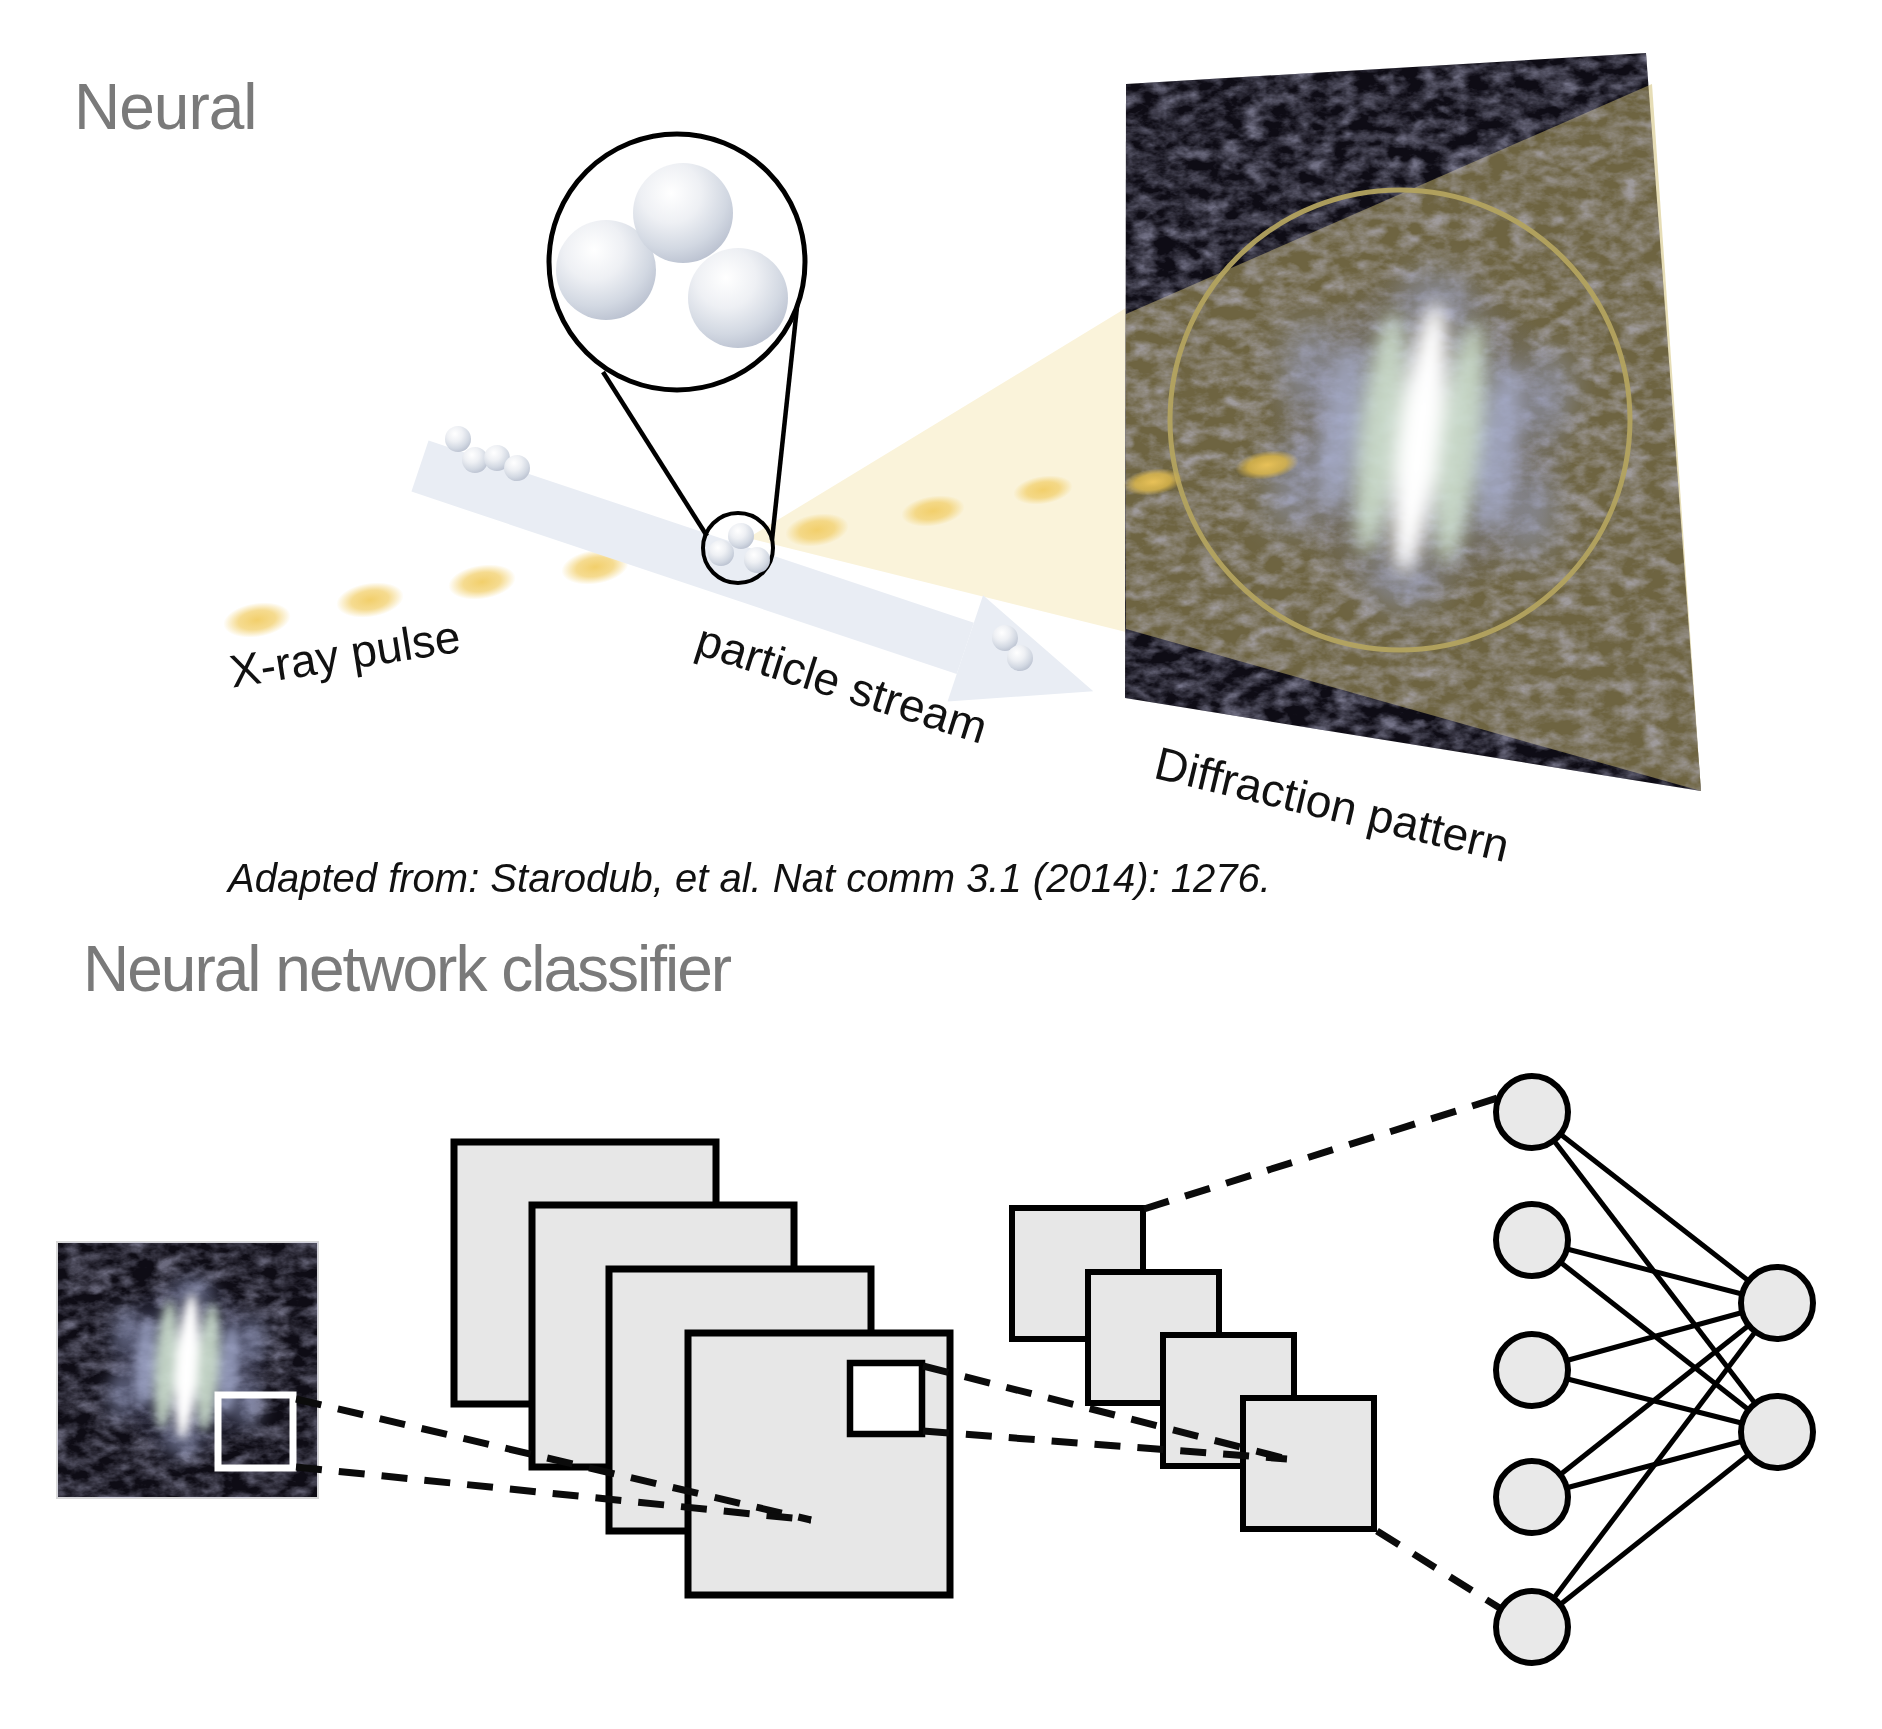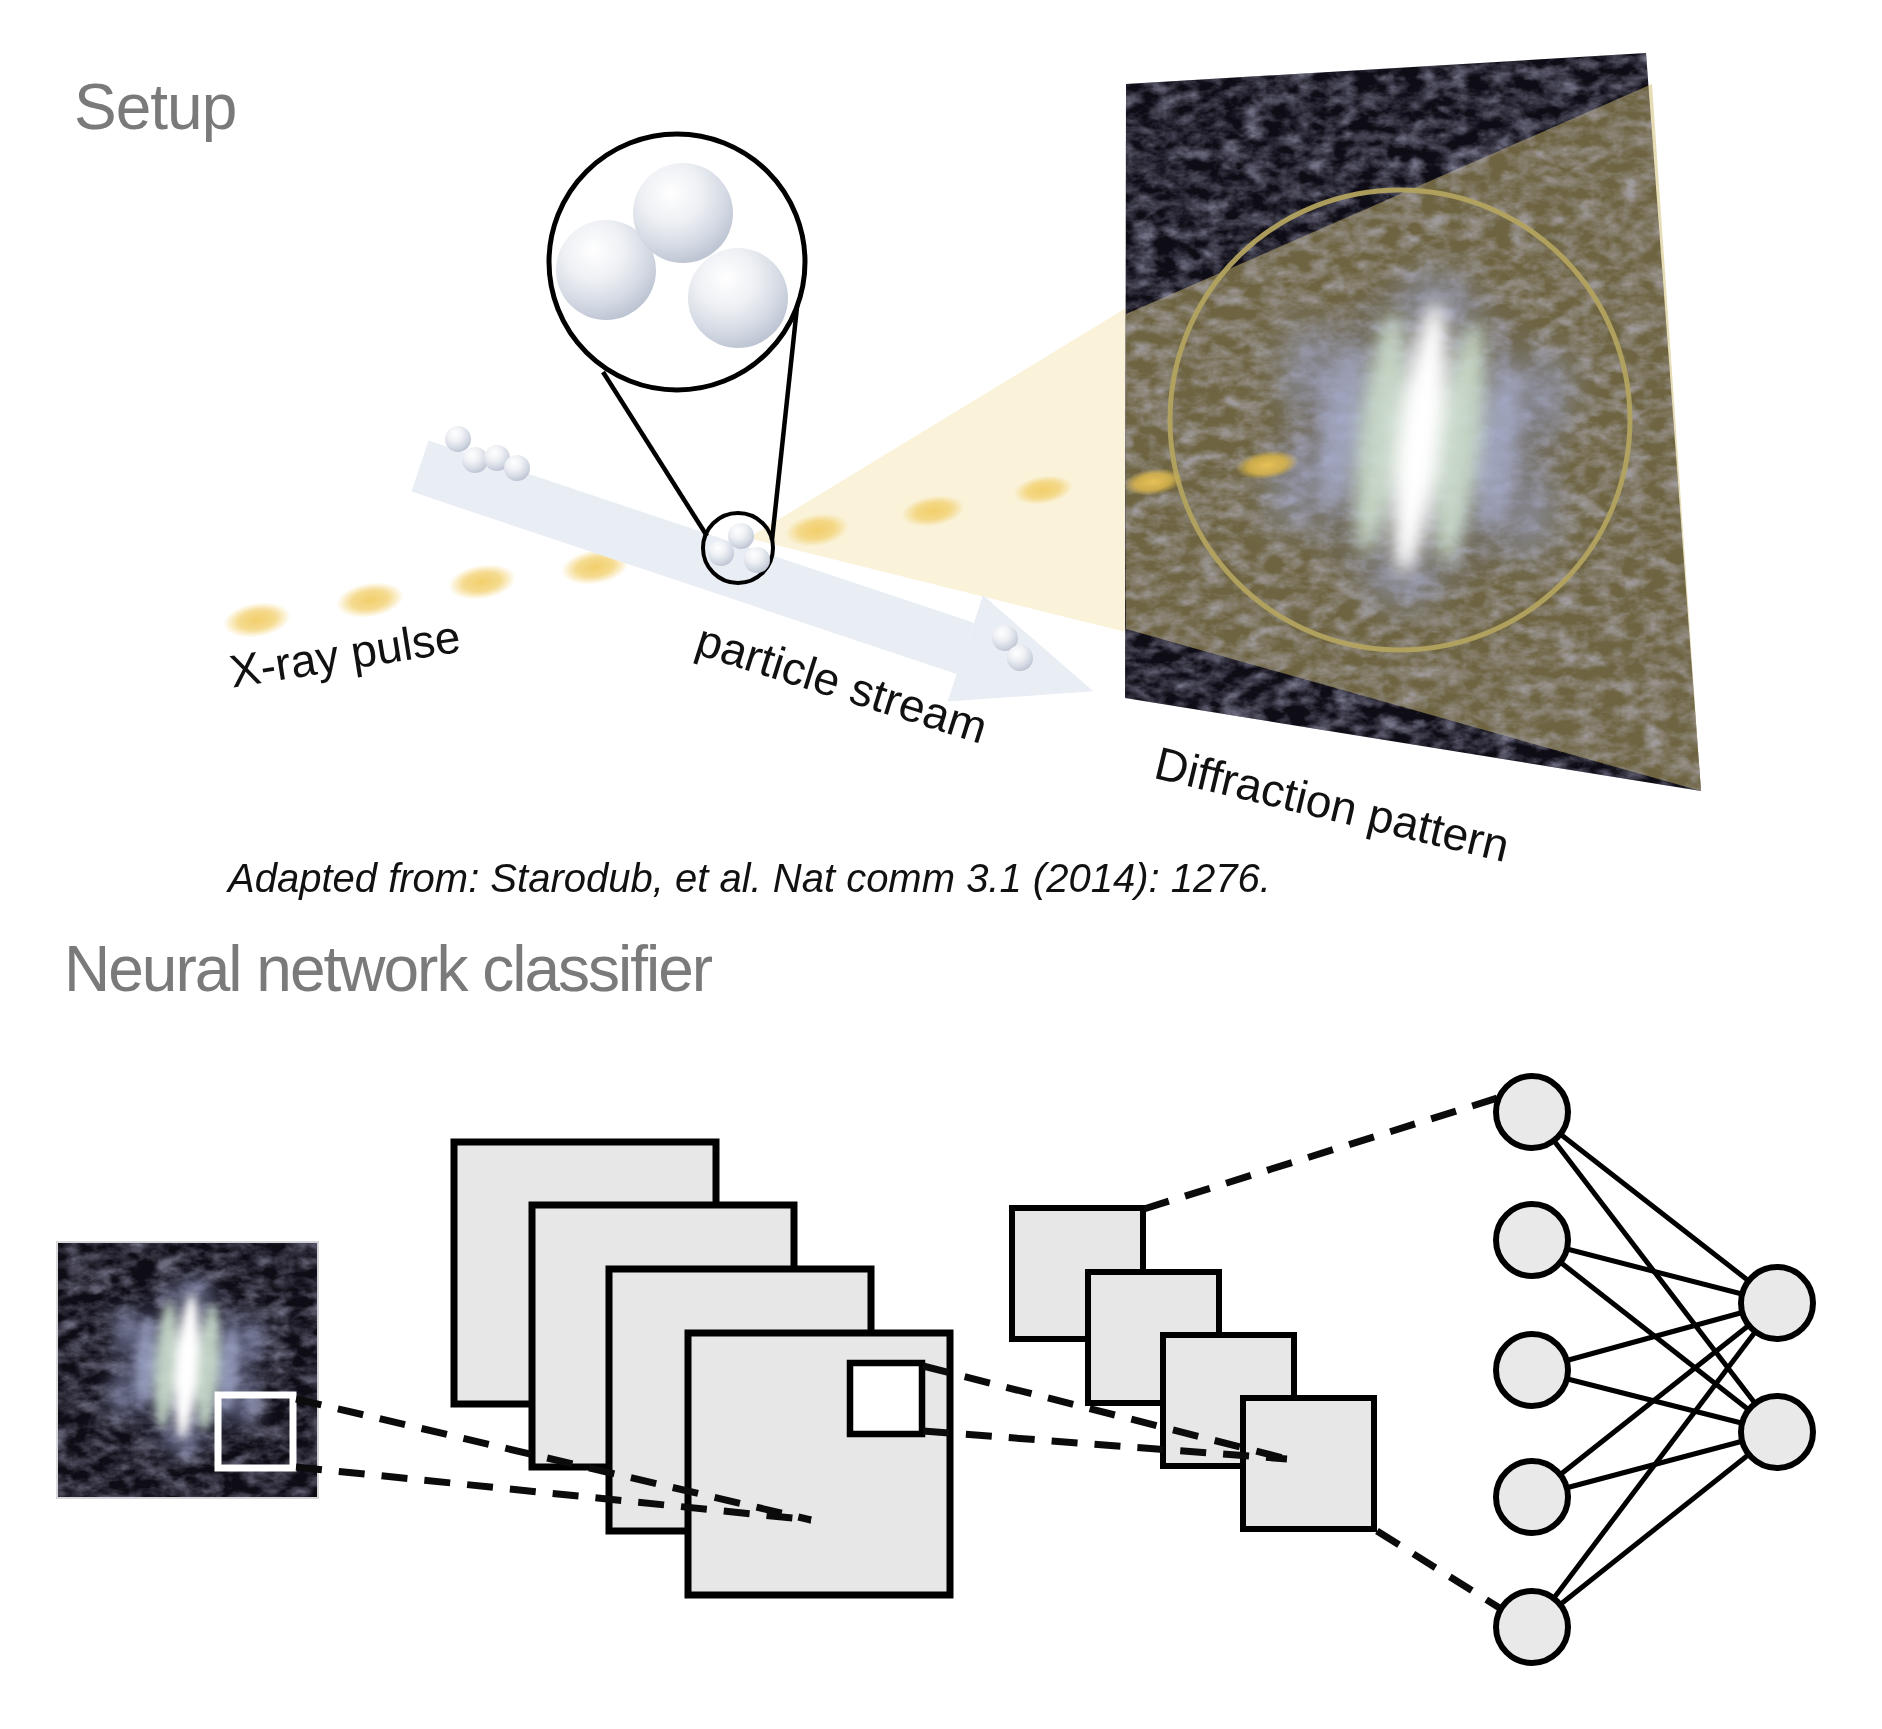--- a/index.html
+++ b/index.html
@@ -12,21 +12,21 @@
   }
   #scene{position:absolute;left:0;top:0;width:1882px;height:1729px;}
   .heading{
     position:absolute;
     color:#7a7a7a;
     font-size:64px;
     letter-spacing:-1px;
     white-space:nowrap;
     line-height:1.05;
   }
-  #nn-title{letter-spacing:-2px;}
+  #nn-title{letter-spacing:-2px;margin-left:19px;}
   .fig-label{
     position:absolute;
     color:#111111;
     font-size:46px;
     white-space:nowrap;
     transform-origin:0 50%;
     line-height:1.15;
   }
   #xray-label{left:230px;top:646px;transform:rotate(-9deg);}
   #stream-label{left:698px;top:612px;transform:rotate(17.5deg);}
@@ -206,21 +206,21 @@
       <circle cx="1532" cy="1112" r="36"></circle>
       <circle cx="1532" cy="1240" r="36"></circle>
       <circle cx="1532" cy="1370" r="36"></circle>
       <circle cx="1532" cy="1497" r="36"></circle>
       <circle cx="1532" cy="1627" r="36"></circle>
       <circle cx="1777" cy="1303" r="36"></circle>
       <circle cx="1777" cy="1432" r="36"></circle>
     </g>
   </svg>
 
-  <div id="setup-title" class="heading">Setup</div>
+  <div id="setup-title" class="heading">Neural</div>
 
   <div id="xray-label" class="fig-label">X-ray pulse</div>
 
   <div id="stream-label" class="fig-label">particle stream</div>
 
   <div id="diffraction-label" class="fig-label">Diffraction pattern</div>
 
   <div id="citation">Adapted from: Starodub, et al. Nat comm 3.1 (2014): 1276.</div>
 
   <div id="nn-title" class="heading">Neural network classifier</div>

